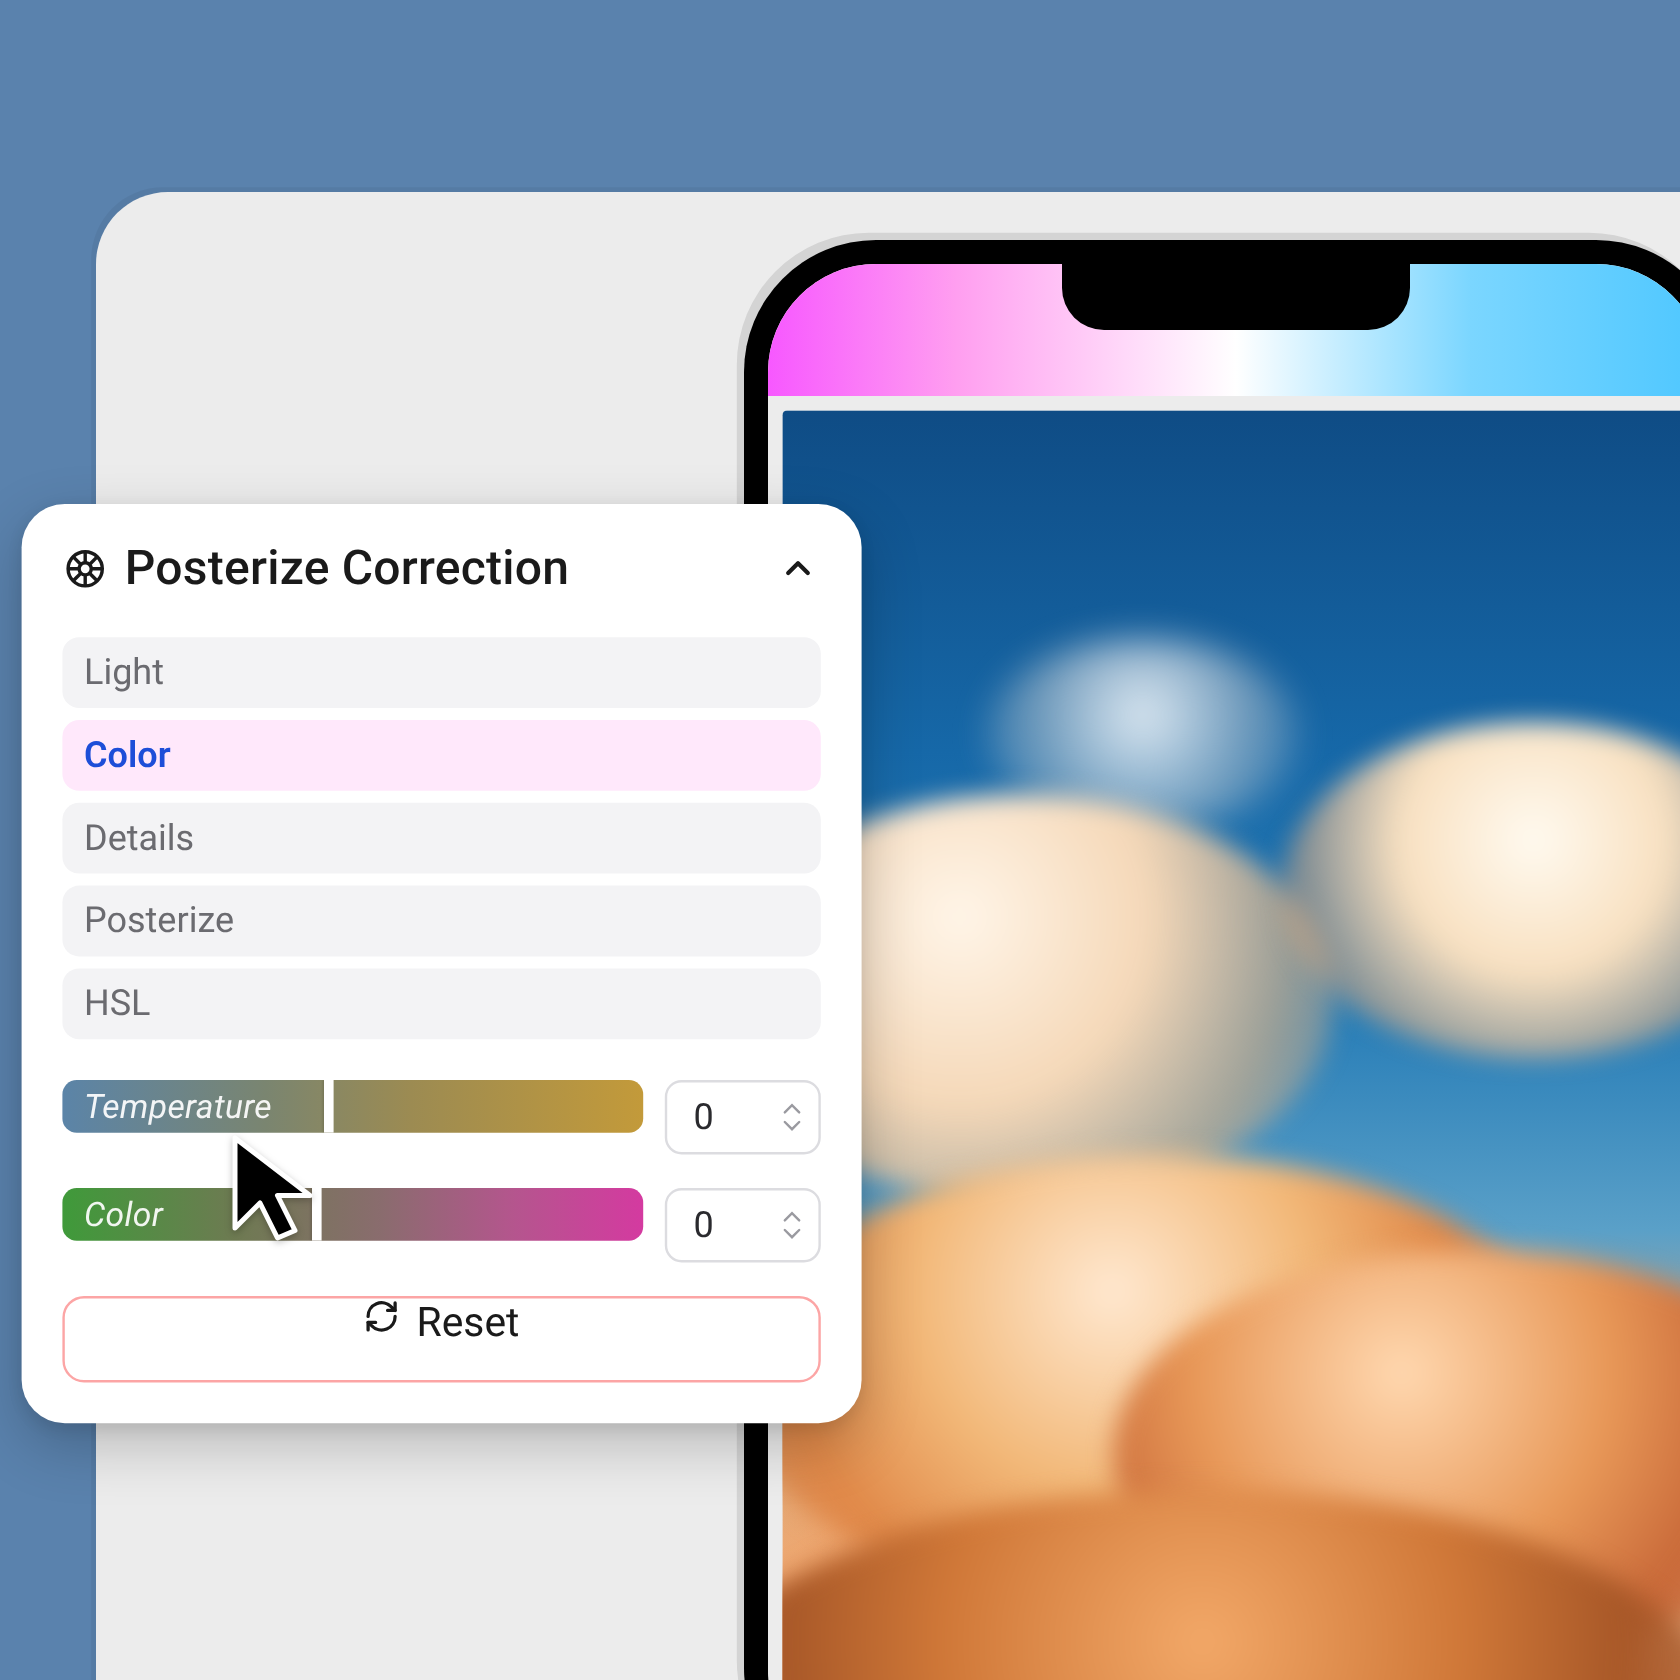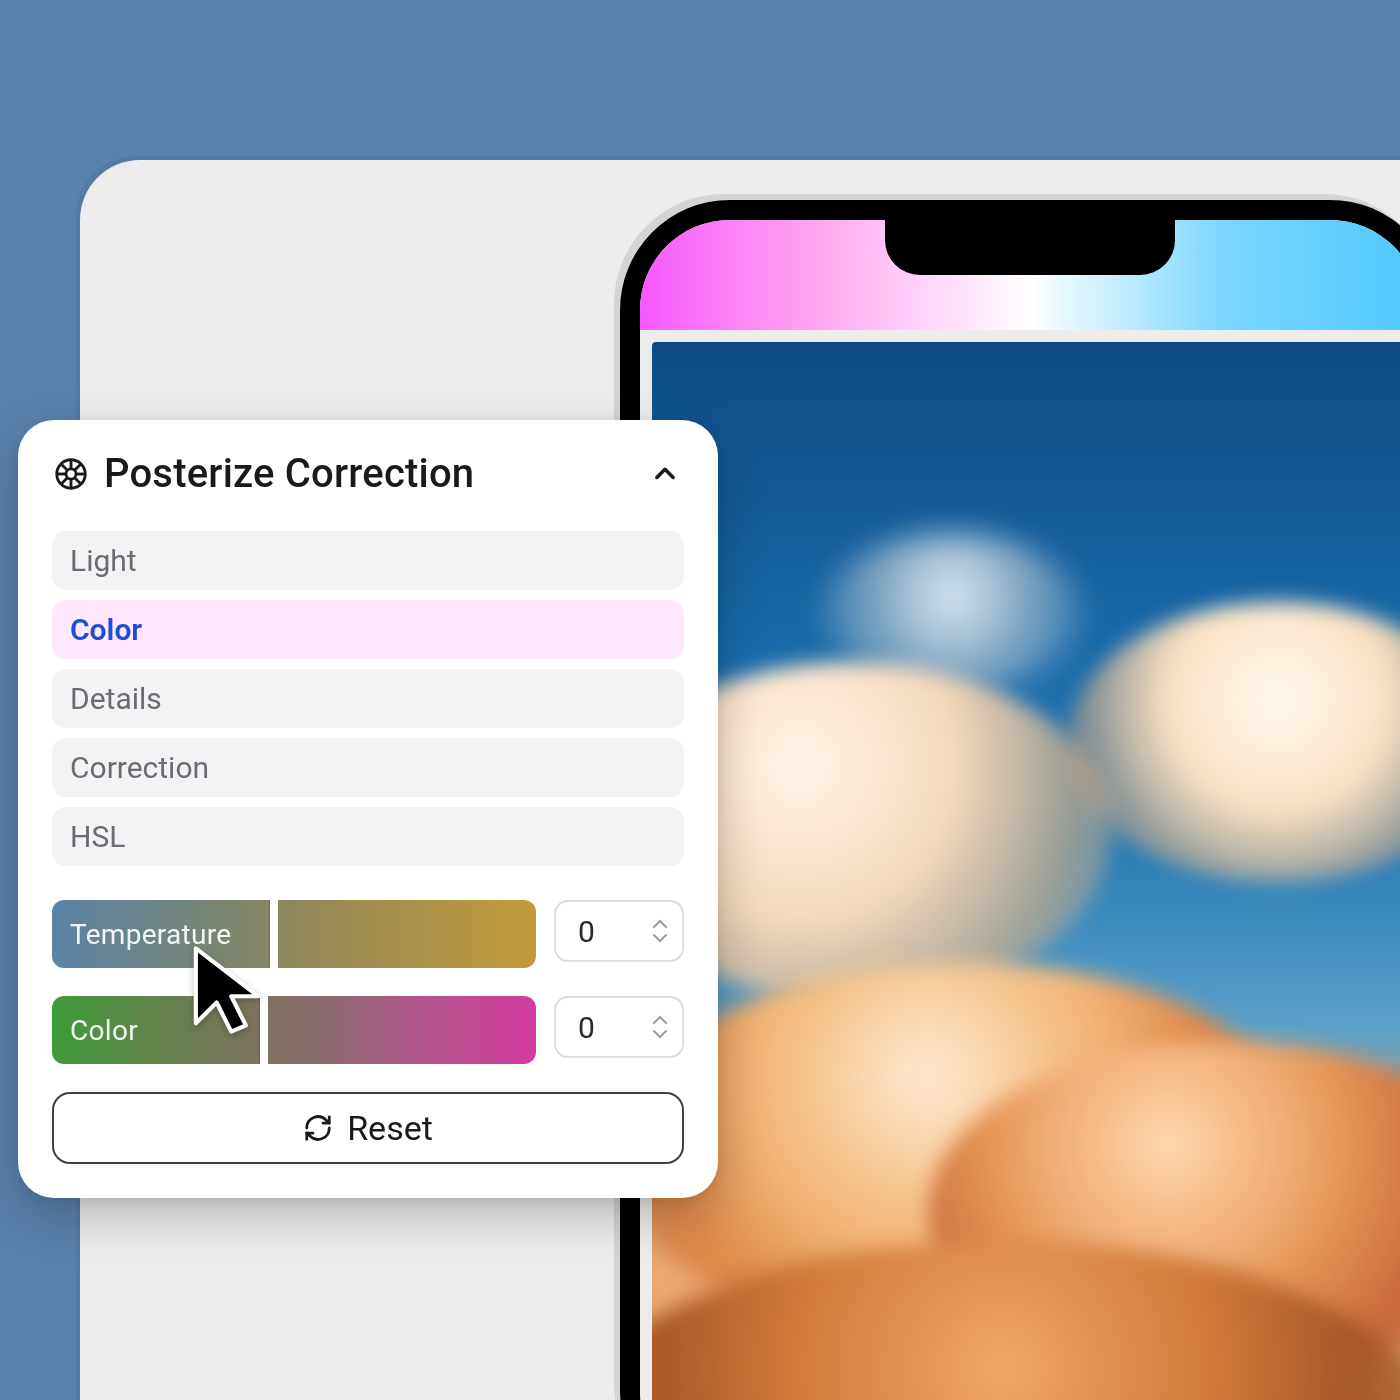--- a/index.html
+++ b/index.html
@@ -132,23 +132,24 @@
 
   .slider-row {
     display: flex;
     align-items: stretch;
     gap: 18px;
     margin-bottom: 28px;
   }
   .slider-track {
     position: relative;
     flex: 1;
-    height: 68px;
+    height: 44px;
     border-radius: 12px;
     overflow: hidden;
+    font-style: italic;
   }
   .temp-grad { background: linear-gradient(90deg, #5b84a8 0%, #7a8570 35%, #9c8b52 60%, #c39a3a 100%); }
   .tint-grad { background: linear-gradient(90deg, #3f9a3a 0%, #6e7a52 30%, #8a6c6e 55%, #b5558e 78%, #d43aa0 100%); }
   .slider-label {
     position: absolute;
     left: 18px;
     top: 50%;
     transform: translateY(-50%);
     color: rgba(255,255,255,0.92);
     font-size: 28px;
@@ -178,25 +179,24 @@
     color: #2a2a2e;
     background: #fff;
     justify-content: space-between;
   }
   .stepper { display:flex; flex-direction:column; gap:4px; }
   .stepper svg { width:16px; height:10px; display:block; }
 
   .reset-btn {
     width: 100%;
     height: 72px;
-    border: 2px solid #404040;
+    border: 2px solid #fca5a5;
     border-radius: 18px;
     background: #fff;
     display: flex;
-    align-items: center;
     justify-content: center;
     gap: 14px;
     font-size: 34px;
     color: #1a1a1a;
     cursor: pointer;
     margin-top: 4px;
   }
   .reset-btn svg { width: 30px; height: 30px; }
 
   .cursor {
@@ -250,21 +250,21 @@
       <svg viewBox="0 0 24 24" fill="none" stroke="#1a1a1a" stroke-width="3" stroke-linecap="round" stroke-linejoin="round">
         <polyline points="5 15 12 8 19 15"></polyline>
       </svg>
     </span>
   </div>
 
   <div class="tabs">
     <div class="tab">Light</div>
     <div class="tab active">Color</div>
     <div class="tab">Details</div>
-    <div class="tab">Correction</div>
+    <div class="tab">Posterize</div>
     <div class="tab">HSL</div>
   </div>
 
   <div class="slider-row">
     <div class="slider-track temp-grad">
       <span class="slider-label">Temperature</span>
       <div class="slider-handle"></div>
     </div>
     <div class="value-box">
       <span>0</span>

